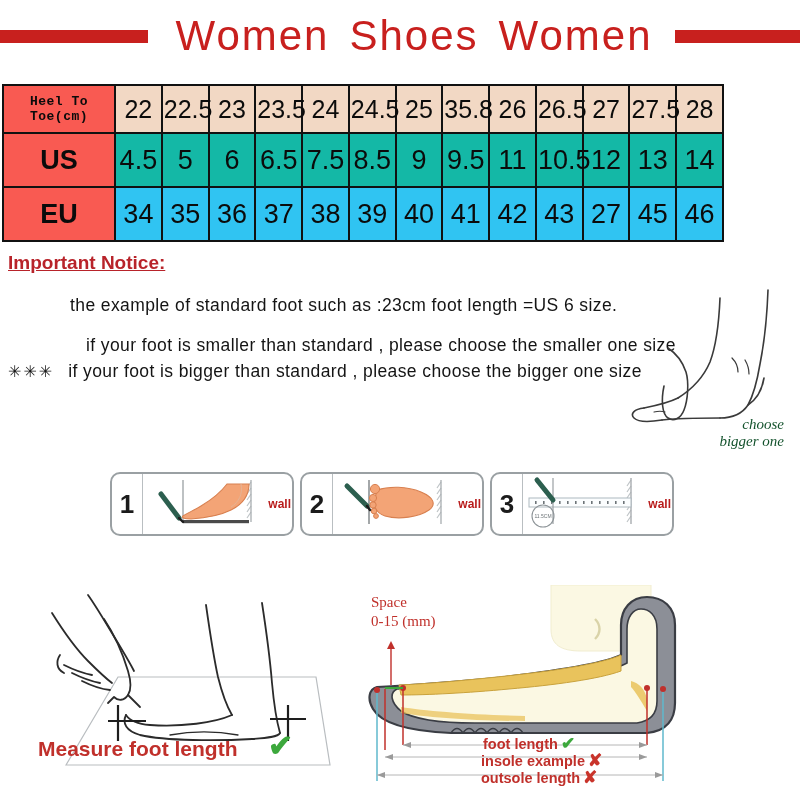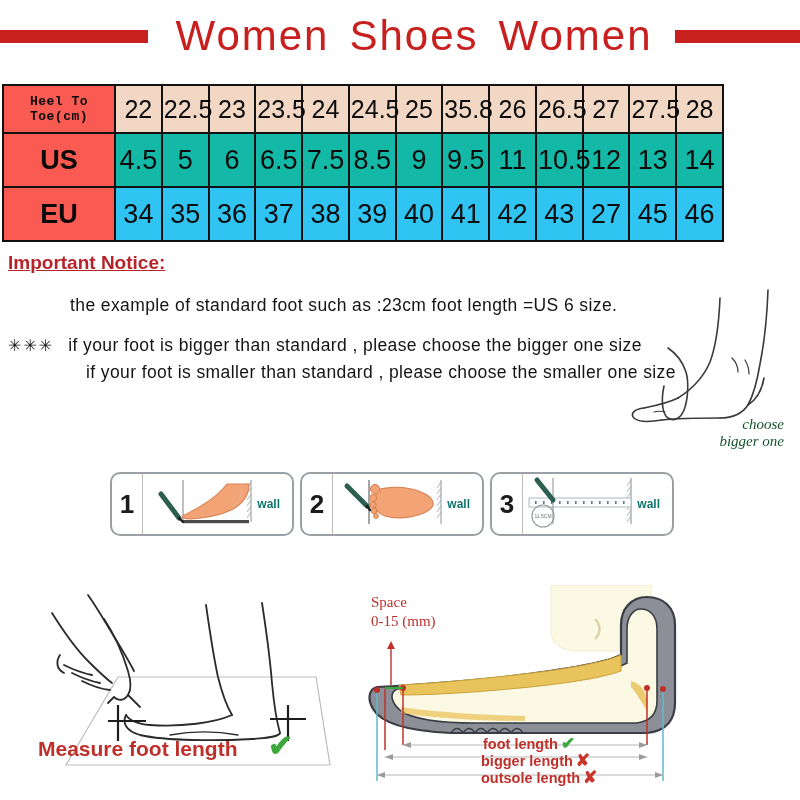--- a/index.html
+++ b/index.html
@@ -119,22 +119,22 @@
   }
   .step-num{
     width:30px;height:100%;
     display:flex;align-items:center;justify-content:center;
     font-size:26px;font-weight:800;color:#1b1b1b;
     border-right:1px solid #b9bec1;
     font-family:"Liberation Sans", sans-serif;
   }
   .step-art{flex:1;height:100%;position:relative;}
   .wall-label{
-    position:absolute;right:12px;top:50%;transform:translateY(-50%);
-    font-size:12px;font-weight:700;color:#0f766e;
+    position:absolute;right:1px;top:50%;transform:translateY(-50%);
+    font-size:12px;font-weight:700;color:#b91c1c;
   }
 
   
   .measure{
     position:absolute;left:0px;top:555px;width:360px;height:245px;
   }
   .measure .lbl{
     position:absolute;left:38px;top:182px;
     color:#C0302B;font-size:21px;font-weight:700;
     white-space:nowrap;
@@ -233,24 +233,24 @@
 </table>
 
 <div class="notice">
   <div class="notice-title">Important Notice:</div>
 
   <div class="note-block">
     <div class="note-line indent">the example of standard foot such as :23cm foot length =US 6 size.</div>
   </div>
 
   <div class="note-block">
+    <div class="note-line indent2">if your foot is smaller than standard , please choose the smaller one size</div>
     <div class="note-line">
       <span class="stars">✳✳✳</span><span>if your foot is bigger than standard , please choose the bigger one size</span>
     </div>
-    <div class="note-line indent2">if your foot is smaller than standard , please choose the smaller one size</div>
   </div>
 </div>
 
 <div class="foot-sketch">
   <svg width="170" height="200" viewBox="0 0 170 200">
     <g fill="none" stroke="#3a3a3a" stroke-width="1.6" stroke-linecap="round" stroke-linejoin="round">
 
       <path d="M140 42 C139 70, 136 96, 132 116 C129 134, 126 146, 120 157 C114 166, 104 170, 92 170"></path>
 
       <path d="M92 50 C91 74, 88 98, 82 114 C76 128, 66 140, 50 150"></path>
@@ -465,18 +465,18 @@
 
   <div class="space-lbl">
     <div>Space</div>
     <div>0-15 (mm)</div>
   </div>
 
   <div class="leg l1">
     <span>foot length</span><span class="mk ok">✔</span>
   </div>
   <div class="leg l2">
-    <span>bigger length</span><span class="mk no">✘</span>
+    <span>insole example</span><span class="mk no">✘</span>
   </div>
   <div class="leg l3">
     <span>outsole length</span><span class="mk no">✘</span>
   </div>
 </div>
 
 </body></html>

